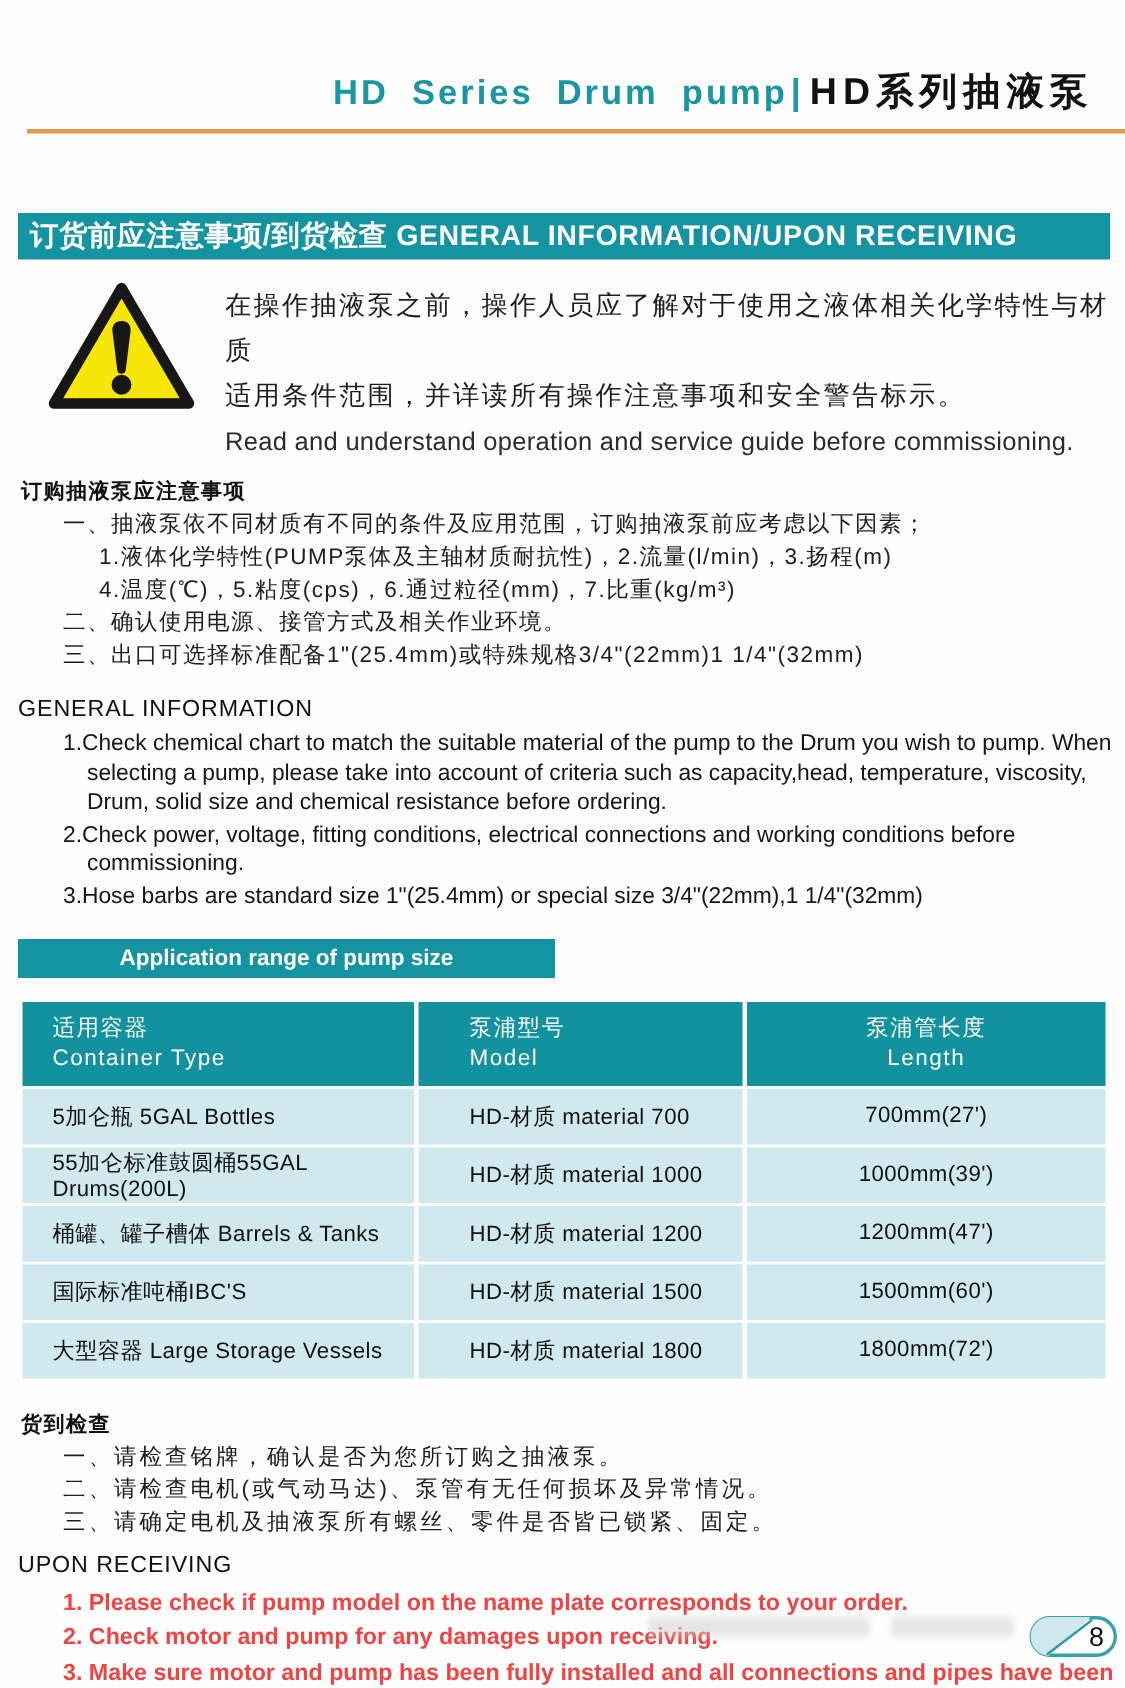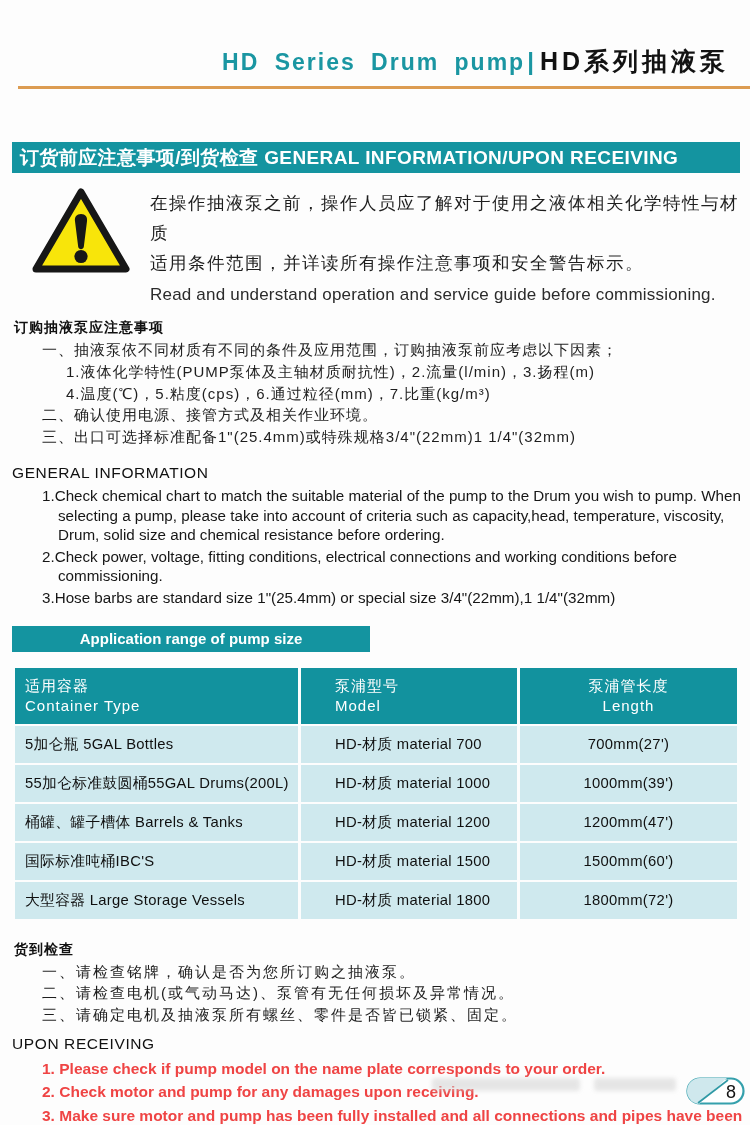--- a/index.html
+++ b/index.html
@@ -36,21 +36,21 @@
   .ind2 { padding-left:66px; }
   .en-item { font-size:15.2px; line-height:19.6px; padding-left:58px; text-indent:-16px; margin-bottom:2px; color:#161616; }
   .en-line { font-size:15.5px; line-height:23.4px; padding-left:42px; color:#ef4444;font-weight:bold; }
   .zh-checks .cn-line { letter-spacing:2px; line-height:21.8px; }
 
   
   .pump-table { margin:14px 10px 0 12px; width:728px; border-collapse:separate; border-spacing:3px 2px; background:#fdfdfd; }
   .pump-table th { background:#12929e; color:#fff; font-weight:500; font-size:15px; height:56px;
     line-height:20px; letter-spacing:1px; text-align:center; }
   .pump-table td { background:#cfe9ee; font-size:14.8px; height:37px; color:#101010; font-weight:400; letter-spacing:0.3px; }
-  .pump-table .c1 { width:283px; text-align:left; padding-left:10px; }
+  .pump-table .c1 { width:261px; text-align:left; padding-left:20px; }
   .pump-table .c2 { width:216px; text-align:left; padding-left:34px; }
   .pump-table .c3 { text-align:center; }
 
   
   .watermark { position:absolute; left:432px; top:1072px; width:256px; height:24px; opacity:0.5;
     filter:blur(2px); display:flex; align-items:center; }
   .watermark span { display:inline-block; height:13px; background:#cfcfcf; border-radius:3px; }
   .wm-a { width:148px; margin-right:14px; }
   .wm-b { width:82px; }
   .page-badge { position:absolute; left:686px; top:1077px; }

